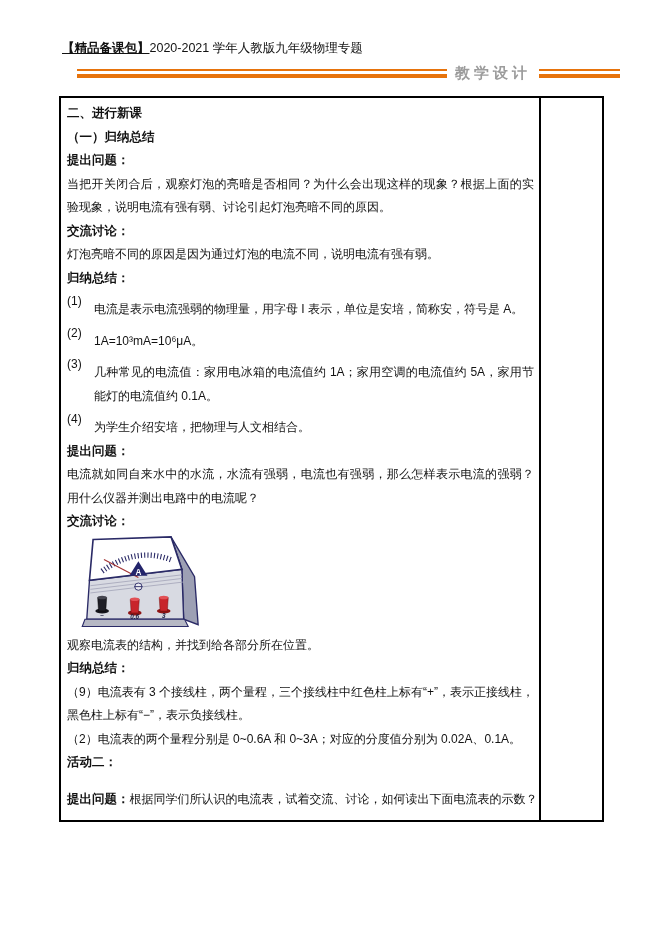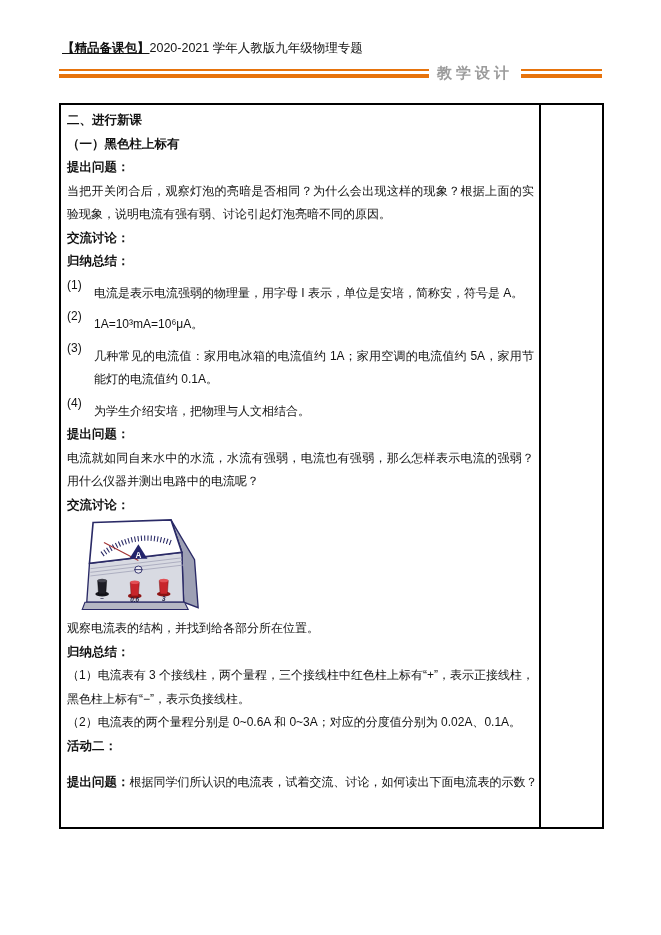--- a/index.html
+++ b/index.html
@@ -16,37 +16,37 @@
     color:var(--ink);
     overflow:hidden;
   }
   
   .doc-title{
     position:absolute;top:40px;left:62px;
     font-size:12.5px;white-space:nowrap;
   }
   .doc-title .bold{font-weight:bold;text-decoration:underline;}
   .banner{
-    position:absolute;top:64px;left:59px;width:543px;height:18px;
+    position:absolute;top:64px;left:77px;width:543px;height:18px;
     display:flex;align-items:center;
   }
   .oline{
     height:9px;box-sizing:border-box;
     border-top:2px solid var(--accent);
     border-bottom:4px solid var(--accent);
   }
   .oline.left{width:370px;}
   .oline.right{flex:1;}
   .banner-text{
     font-size:15px;font-weight:bold;color:#9C9C9C;
     letter-spacing:4px;padding:0 8px;white-space:nowrap;
   }
   
   .lesson-table{
-    position:absolute;top:103px;left:59px;
+    position:absolute;top:96px;left:59px;
     width:545px;height:726px;
     border:2px solid #000;
     display:flex;box-sizing:border-box;
   }
   .cell-main{
     width:480px;box-sizing:border-box;
     border-right:2px solid #000;
     padding:4px 5px 0 6px;
     font-size:12px;line-height:23.5px;
     overflow:hidden;
@@ -85,26 +85,27 @@
   <div class="banner">
     <span class="oline left"></span>
     <span class="banner-text">教学设计</span>
     <span class="oline right"></span>
   </div>
 
   <div class="lesson-table">
     <div class="cell-main">
 
       <p class="h">二、进行新课</p>
-      <p class="h">（一）黑色柱上标有</p>
+      <p class="h">（一）归纳总结</p>
 
       <p class="h">提出问题：</p>
       <p class="just">当把开关闭合后，观察灯泡的亮暗是否相同？为什么会出现这样的现象？根据上面的实验现象，说明电流有强有弱、讨论引起灯泡亮暗不同的原因。</p>
 
       <p class="h">交流讨论：</p>
+      <p class="just">灯泡亮暗不同的原因是因为通过灯泡的电流不同，说明电流有强有弱。</p>
 
       <p class="h">归纳总结：</p>
 
       <div class="li">
         <span class="marker">(1)</span>
         <span class="li-text">电流是表示电流强弱的物理量，用字母 I 表示，单位是安培，简称安，符号是 A。</span>
       </div>
       <div class="li">
         <span class="marker">(2)</span>
         <span class="li-text">1A=10³mA=10⁶μA。</span>
@@ -166,21 +167,21 @@
           </g>
 
           <text class="tlabel" x="22" y="91.5">−</text>
           <text class="tlabel" x="58" y="92.5">0.6</text>
           <text class="tlabel" x="90" y="91.5">3</text>
         </svg>
       </div>
 
       <p>观察电流表的结构，并找到给各部分所在位置。</p>
       <p class="h">归纳总结：</p>
-      <p class="just">（1）电流表有 3 个接线柱，两个量程，三个接线柱中红色柱上标有“+”，表示正接线柱，黑色柱上标有“−”，表示负接线柱。</p>
+      <p class="just">（9）电流表有 3 个接线柱，两个量程，三个接线柱中红色柱上标有“+”，表示正接线柱，黑色柱上标有“−”，表示负接线柱。</p>
       <p class="just">（2）电流表的两个量程分别是 0~0.6A 和 0~3A；对应的分度值分别为 0.02A、0.1A。</p>
       <p class="h">活动二：</p>
       <p class="oneline">
         <span class="lead">提出问题：</span><span>根据同学们所认识的电流表，试着交流、讨论，如何读出下面电流表的示数？</span>
       </p>
 
     </div>
     <div class="cell-side"></div>
   </div>
 

